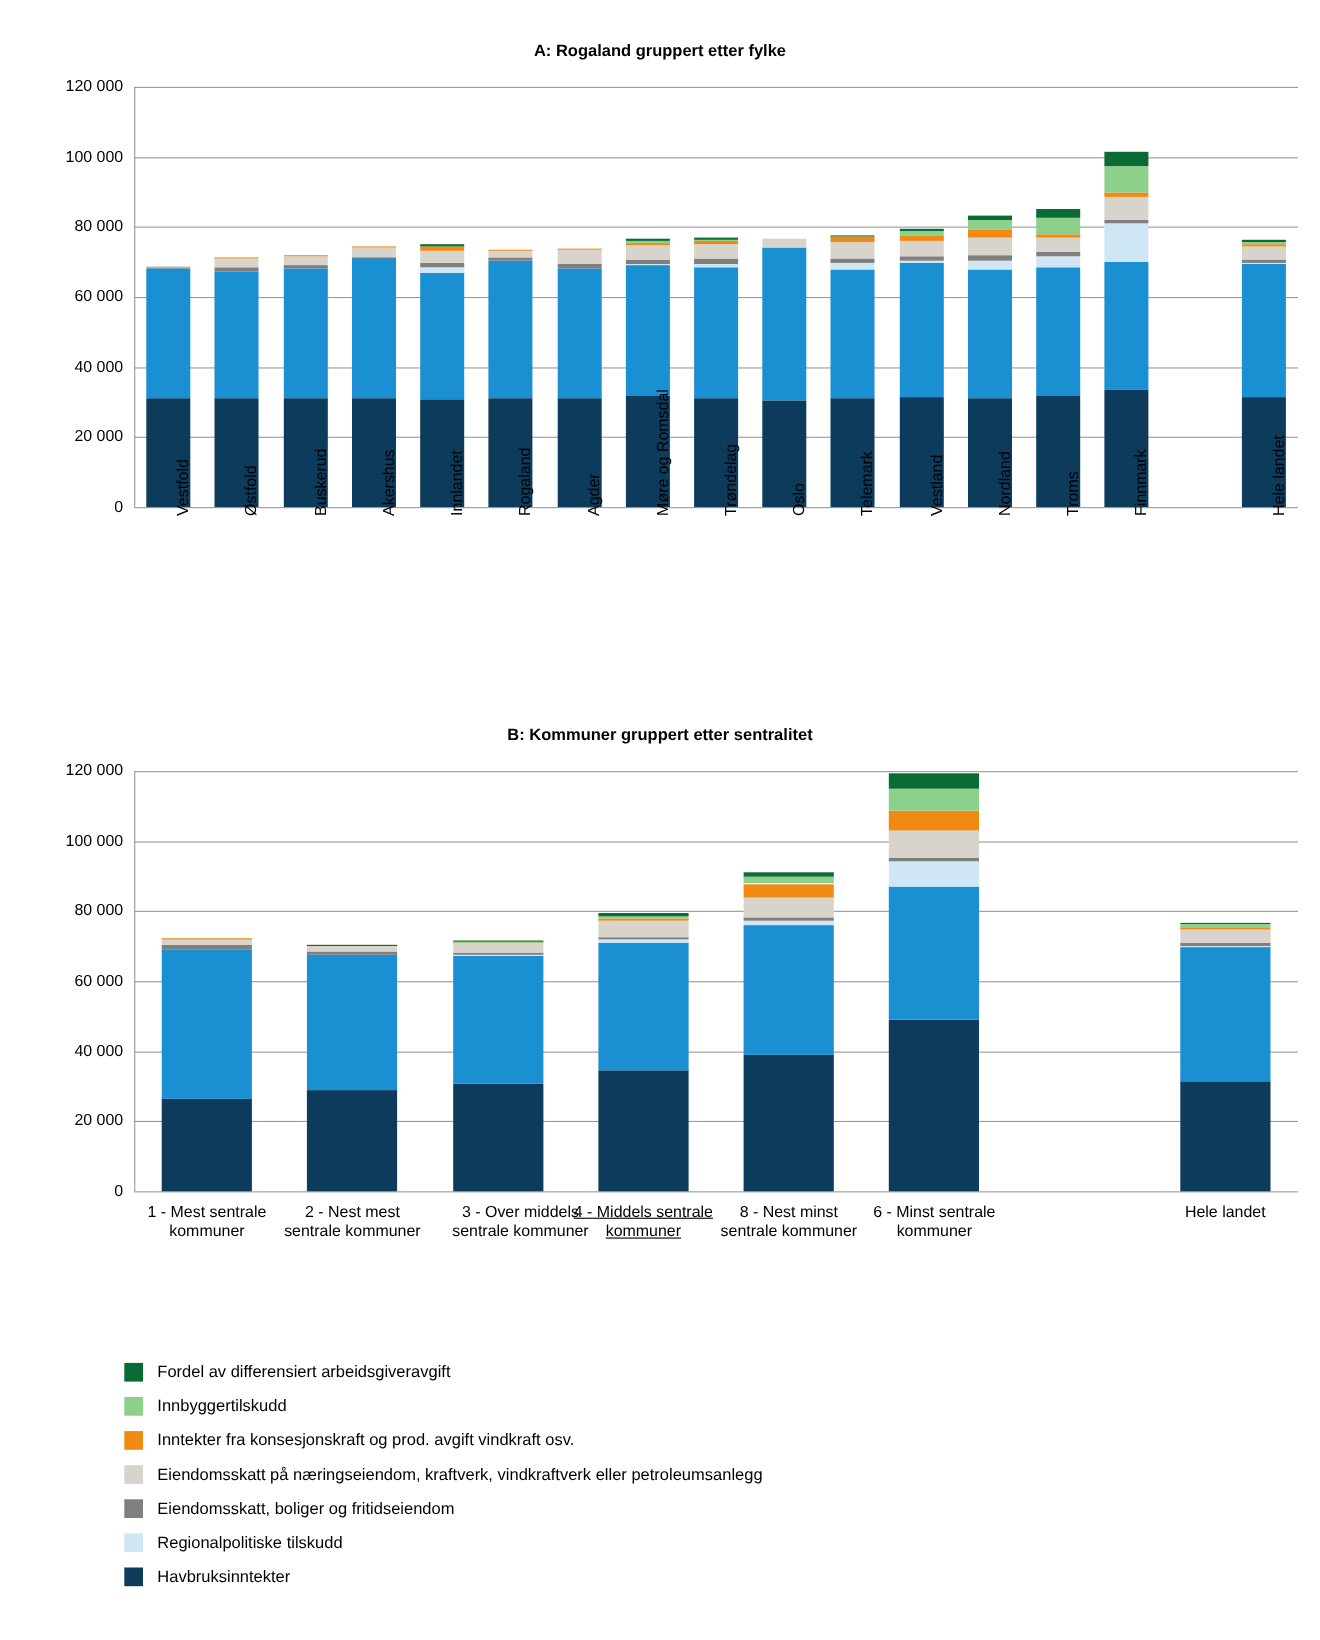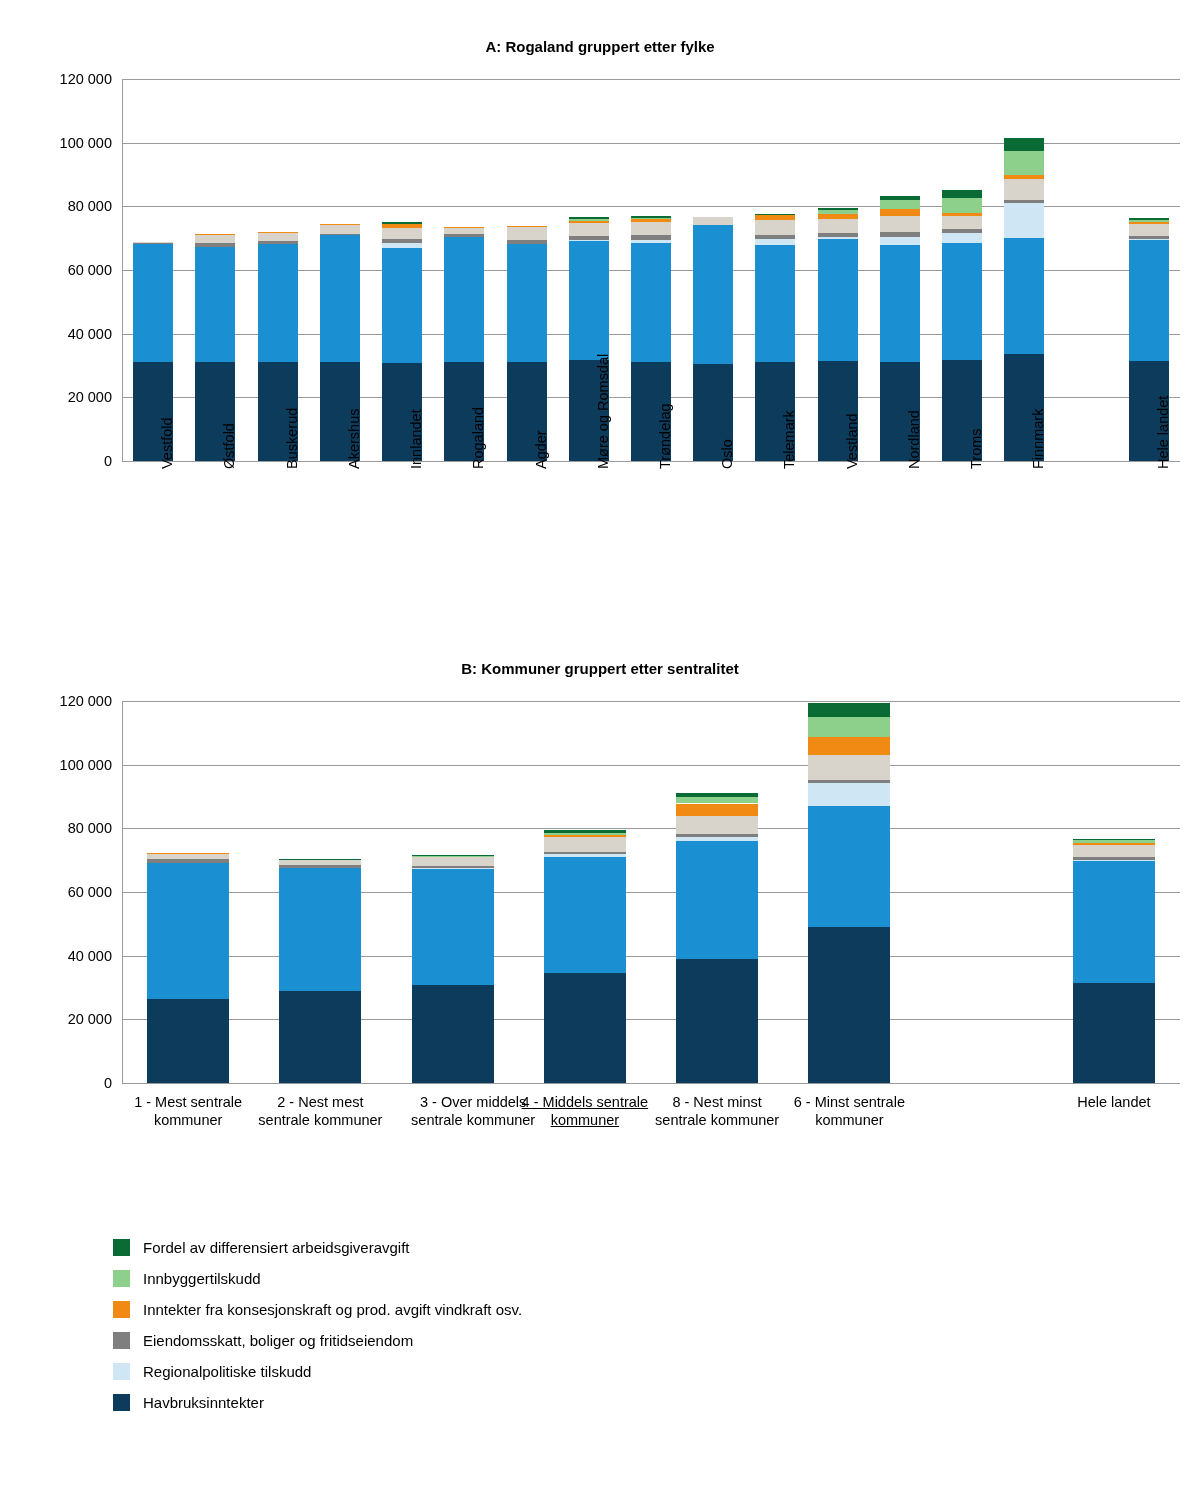--- a/index.html
+++ b/index.html
@@ -374,20 +374,24 @@
     </div>
     <div class="legend-row">
       <span class="legend-swatch" style="background: rgb(140, 208, 140);"></span>
       <span class="legend-label">Innbyggertilskudd</span>
     </div>
     <div class="legend-row">
       <span class="legend-swatch" style="background: rgb(240, 138, 18);"></span>
       <span class="legend-label">Inntekter fra konsesjonskraft og prod. avgift vindkraft osv.</span>
     </div>
     <div class="legend-row">
+      <span class="legend-swatch" style="background: rgb(216, 212, 203);"></span>
+      <span class="legend-label">Eiendomsskatt på næringseiendom, kraftverk, vindkraftverk eller petroleumsanlegg</span>
+    </div>
+    <div class="legend-row">
       <span class="legend-swatch" style="background: rgb(127, 127, 127);"></span>
       <span class="legend-label">Eiendomsskatt, boliger og fritidseiendom</span>
     </div>
     <div class="legend-row">
       <span class="legend-swatch" style="background: rgb(207, 230, 245);"></span>
       <span class="legend-label">Regionalpolitiske tilskudd</span>
     </div>
     <div class="legend-row">
       <span class="legend-swatch" style="background: rgb(13, 59, 92);"></span>
       <span class="legend-label">Havbruksinntekter</span>

